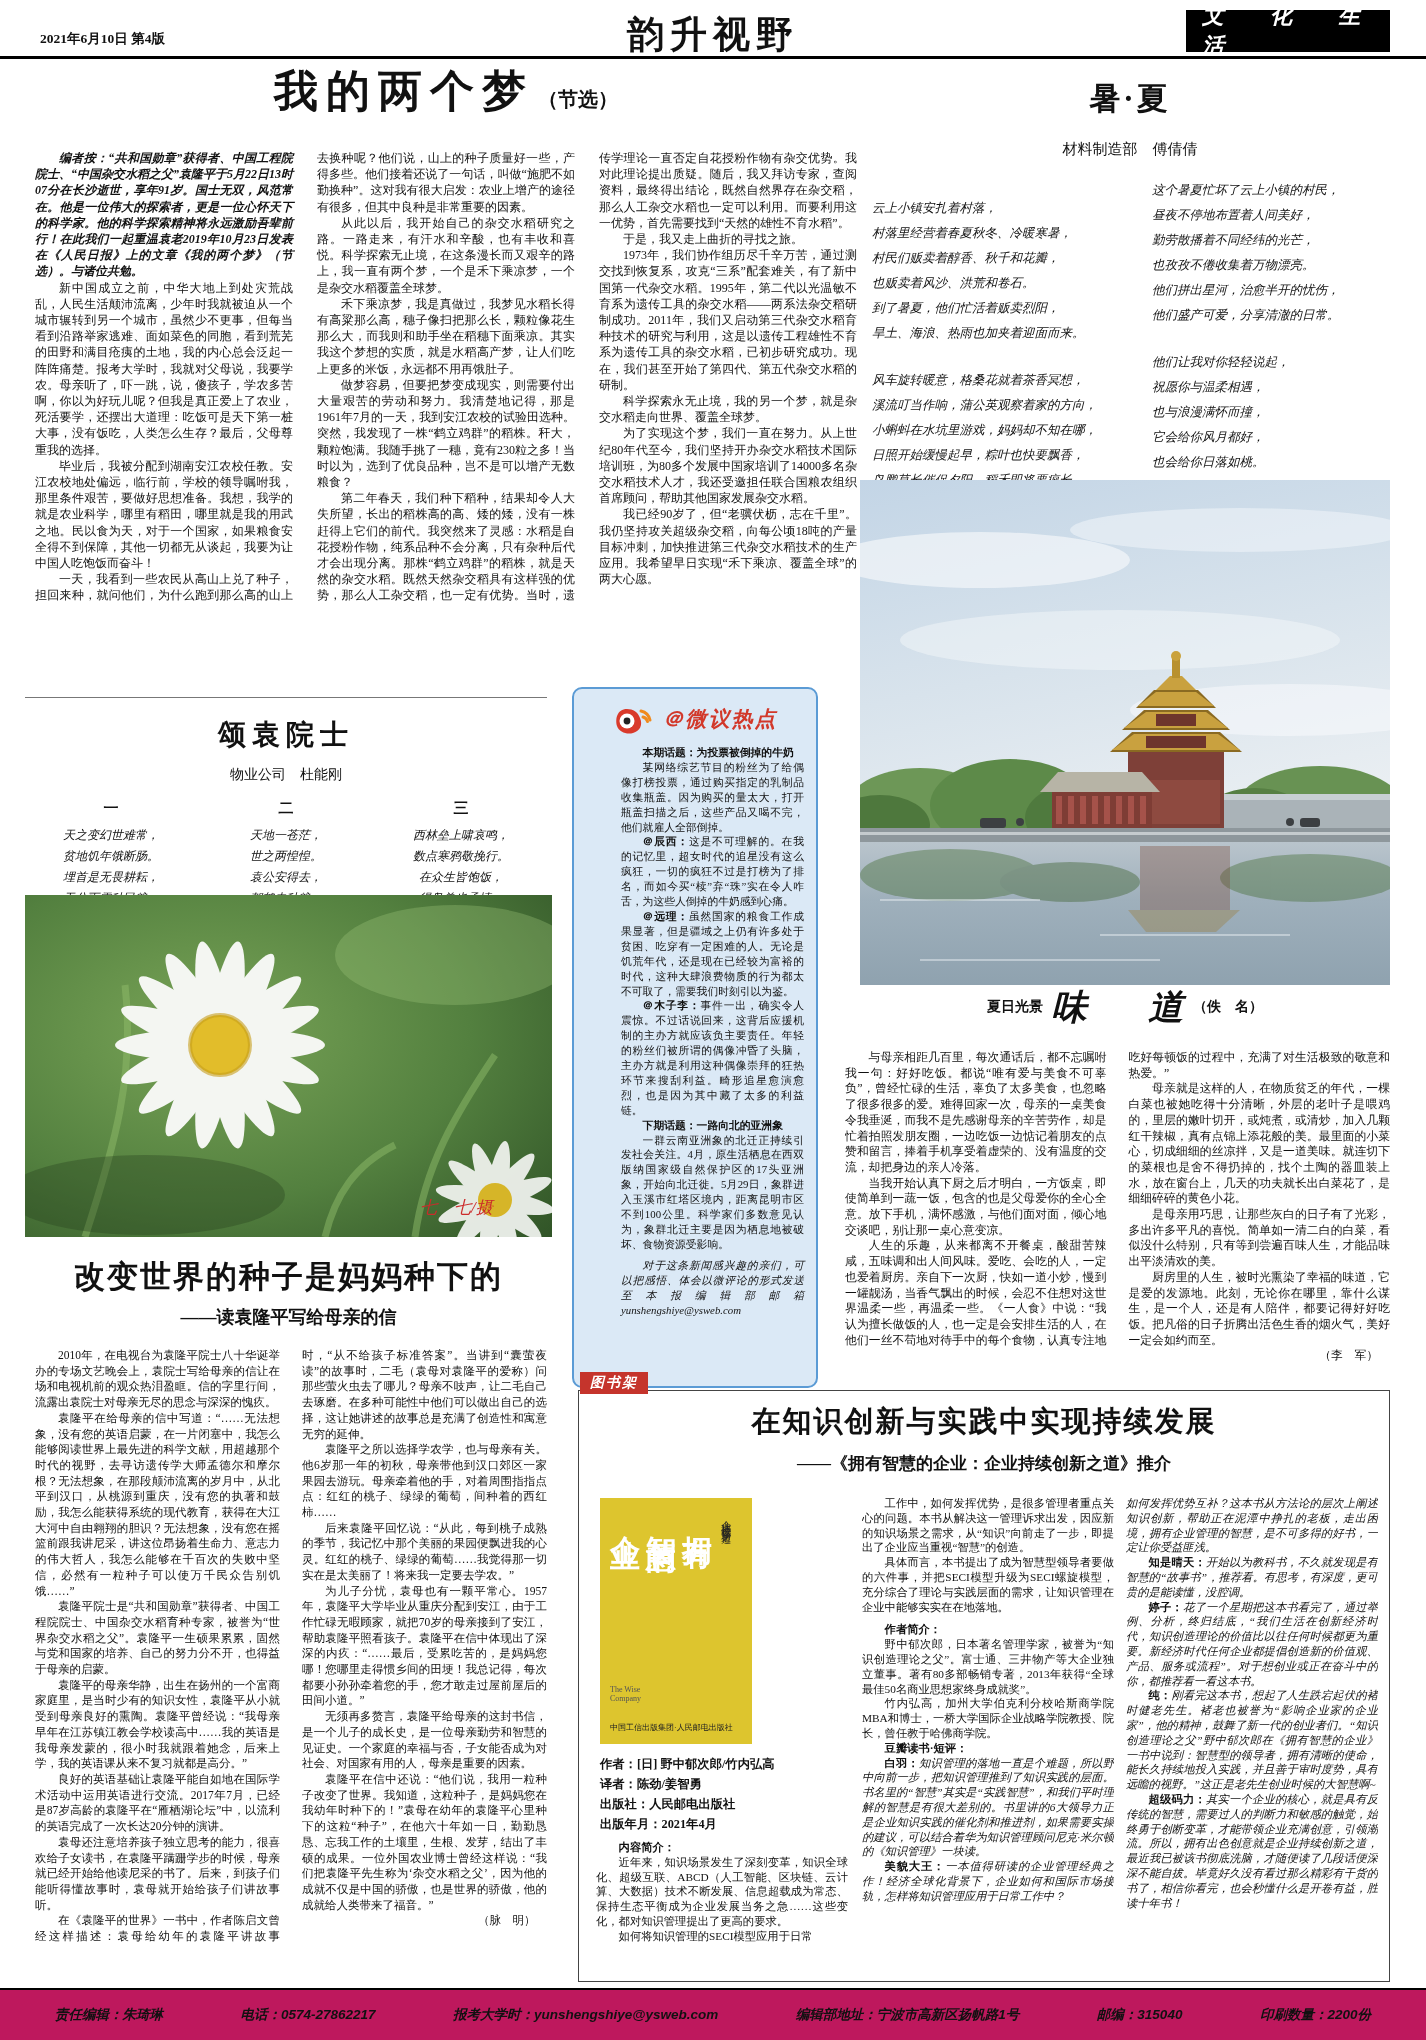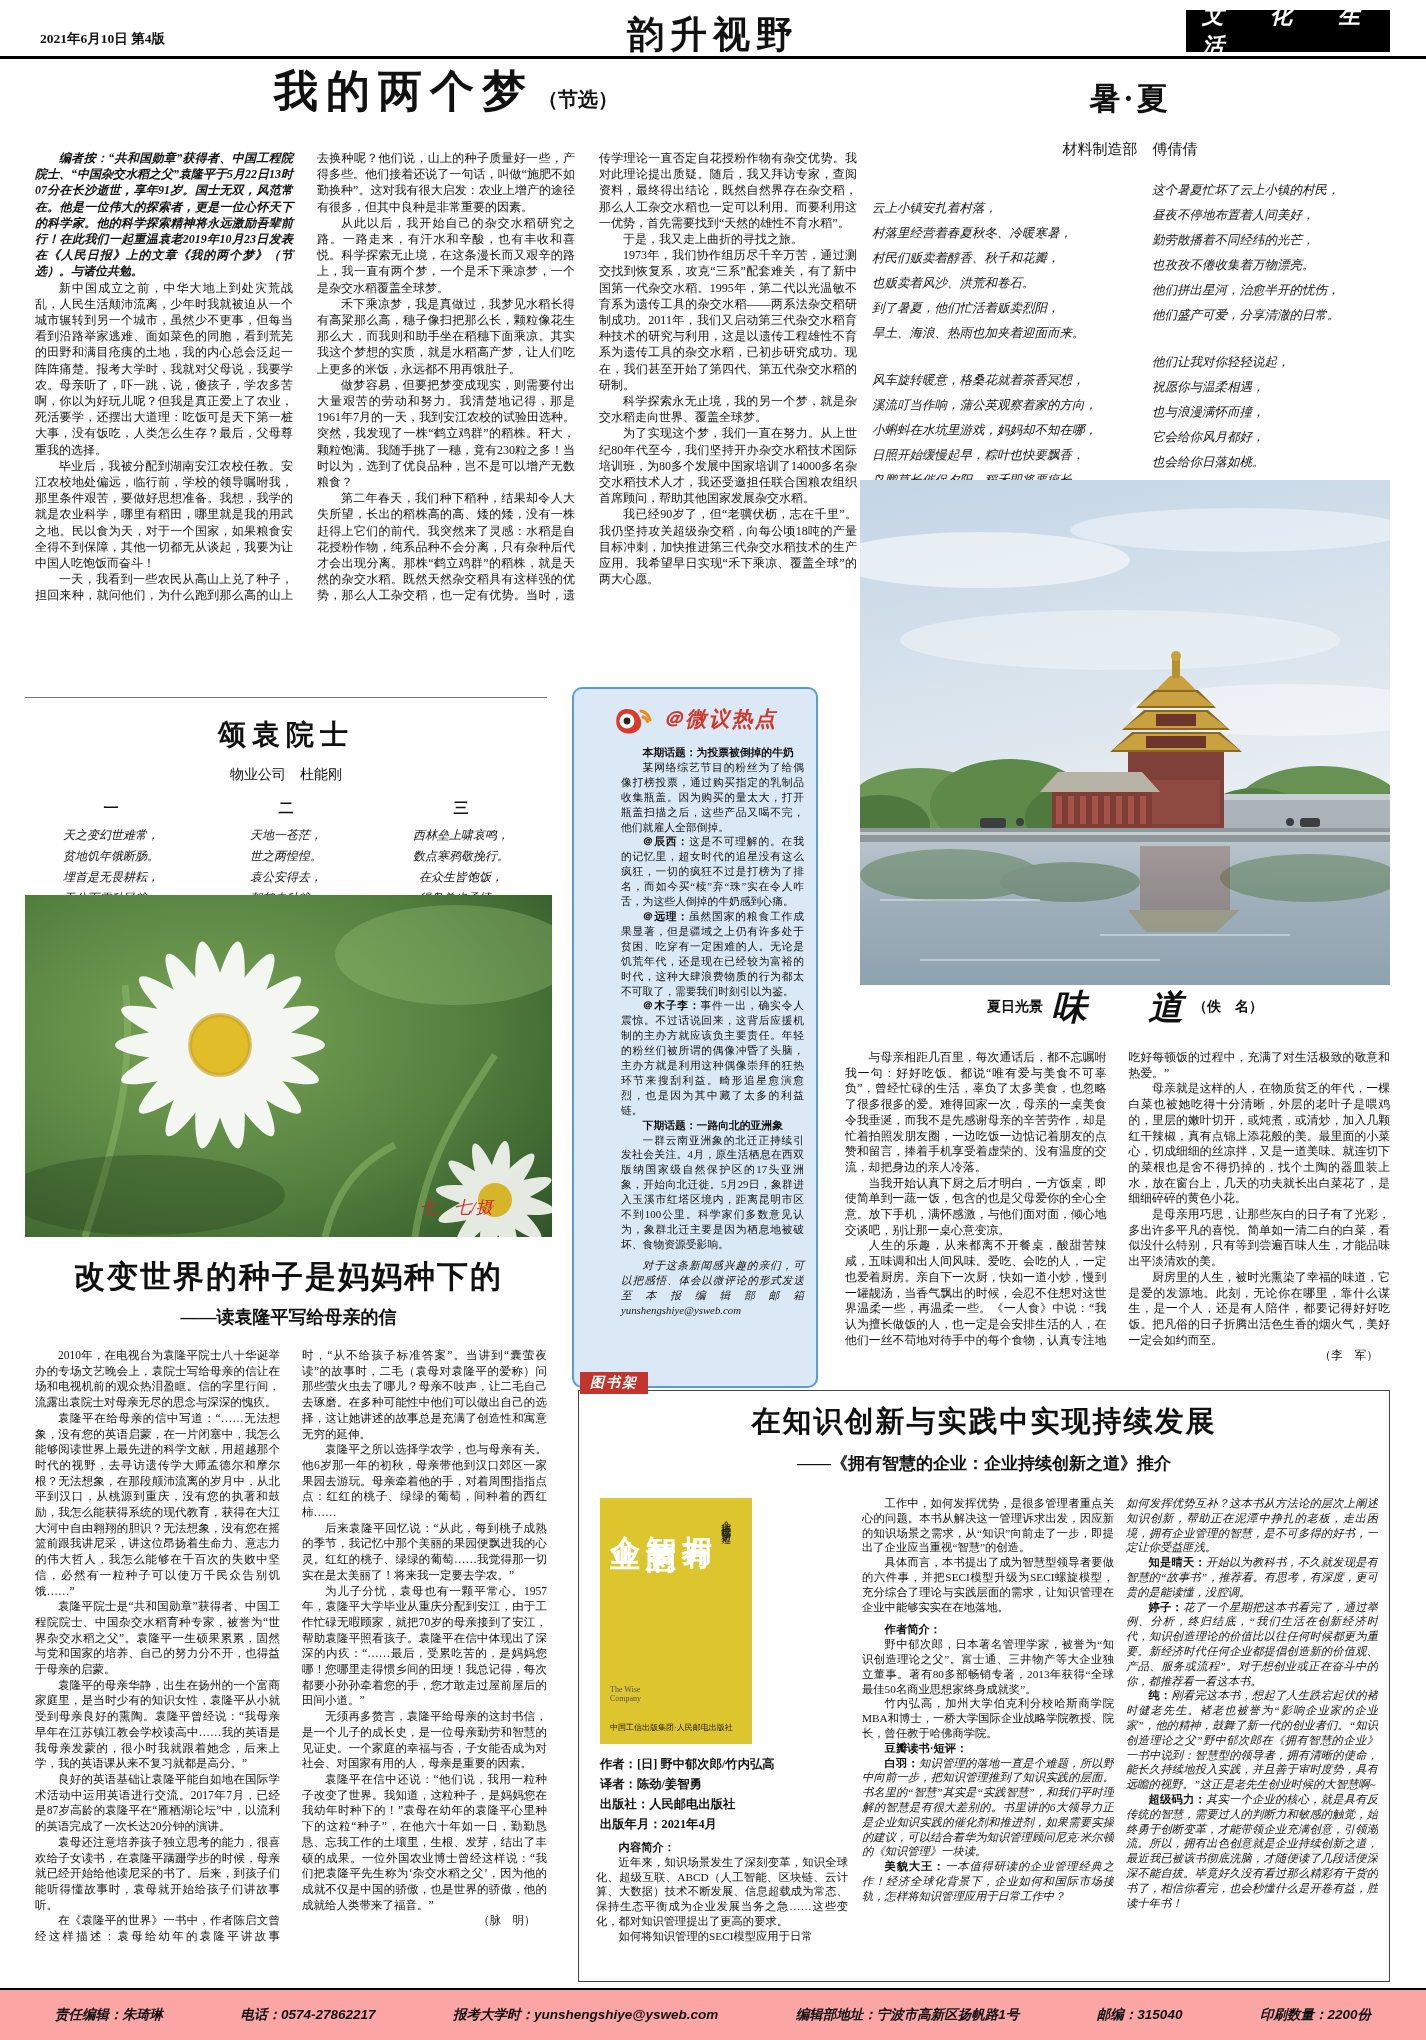--- a/index.html
+++ b/index.html
@@ -77,21 +77,21 @@
   #cover .cvs{writing-mode:vertical-rl;color:#222;font-size:10px;letter-spacing:2px;}
   #cover .cen{position:absolute;left:10px;bottom:40px;font-size:8px;color:#555;width:60px;line-height:1.2;}
   #cover .cpub{position:absolute;left:10px;bottom:8px;font-size:8px;color:#222;}
   .bmeta{font-weight:bold;font-size:12.3px;line-height:20px;margin:2px 0 6px 4px;}
   .blabel{font-weight:bold;text-indent:0;}
   .bs-col p{margin:0;text-indent:2em;}
   .rv{font-style:italic;}
   .rv b{font-style:normal;}
   
   #foot-rule{left:0;top:1988px;width:1426px;height:2px;}
-  #footer{left:0;top:1990px;width:1426px;height:50px;background:#fca5a5;display:flex;align-items:center;justify-content:space-between;padding:0 55px;box-sizing:border-box;font-size:13.5px;font-weight:bold;}
+  #footer{left:0;top:1990px;width:1426px;height:50px;background:#be185d;display:flex;align-items:center;justify-content:space-between;padding:0 55px;box-sizing:border-box;font-size:13.5px;font-weight:bold;}
 </style>
 </head>
 <body>
 
 <div id="page">
 
   <div class="abs" id="dateline">2021年6月10日  第4版</div>
   <div class="abs center" id="masthead">韵升视野</div>
   <div class="abs hei" id="sectionbox">文 化 生 活</div>
   <div class="abs rule" style="left:0;top:56px;width:1426px;height:3px;"></div>

